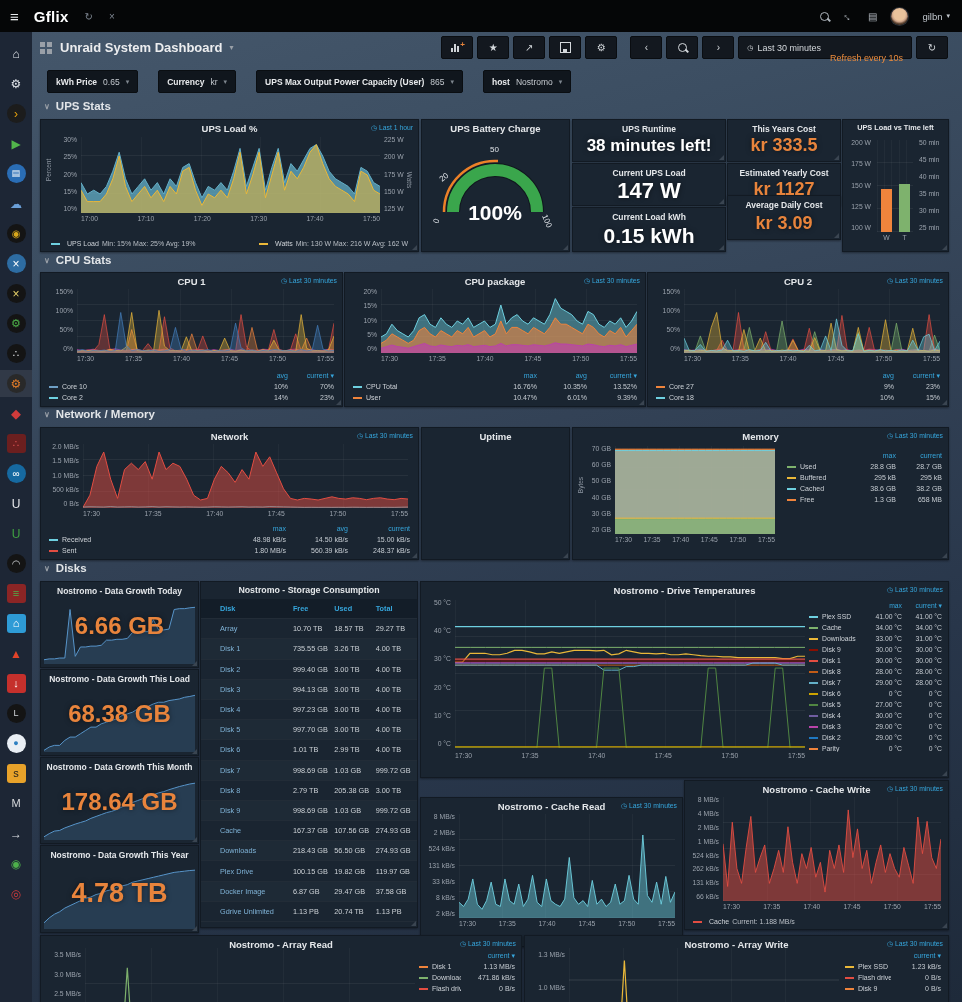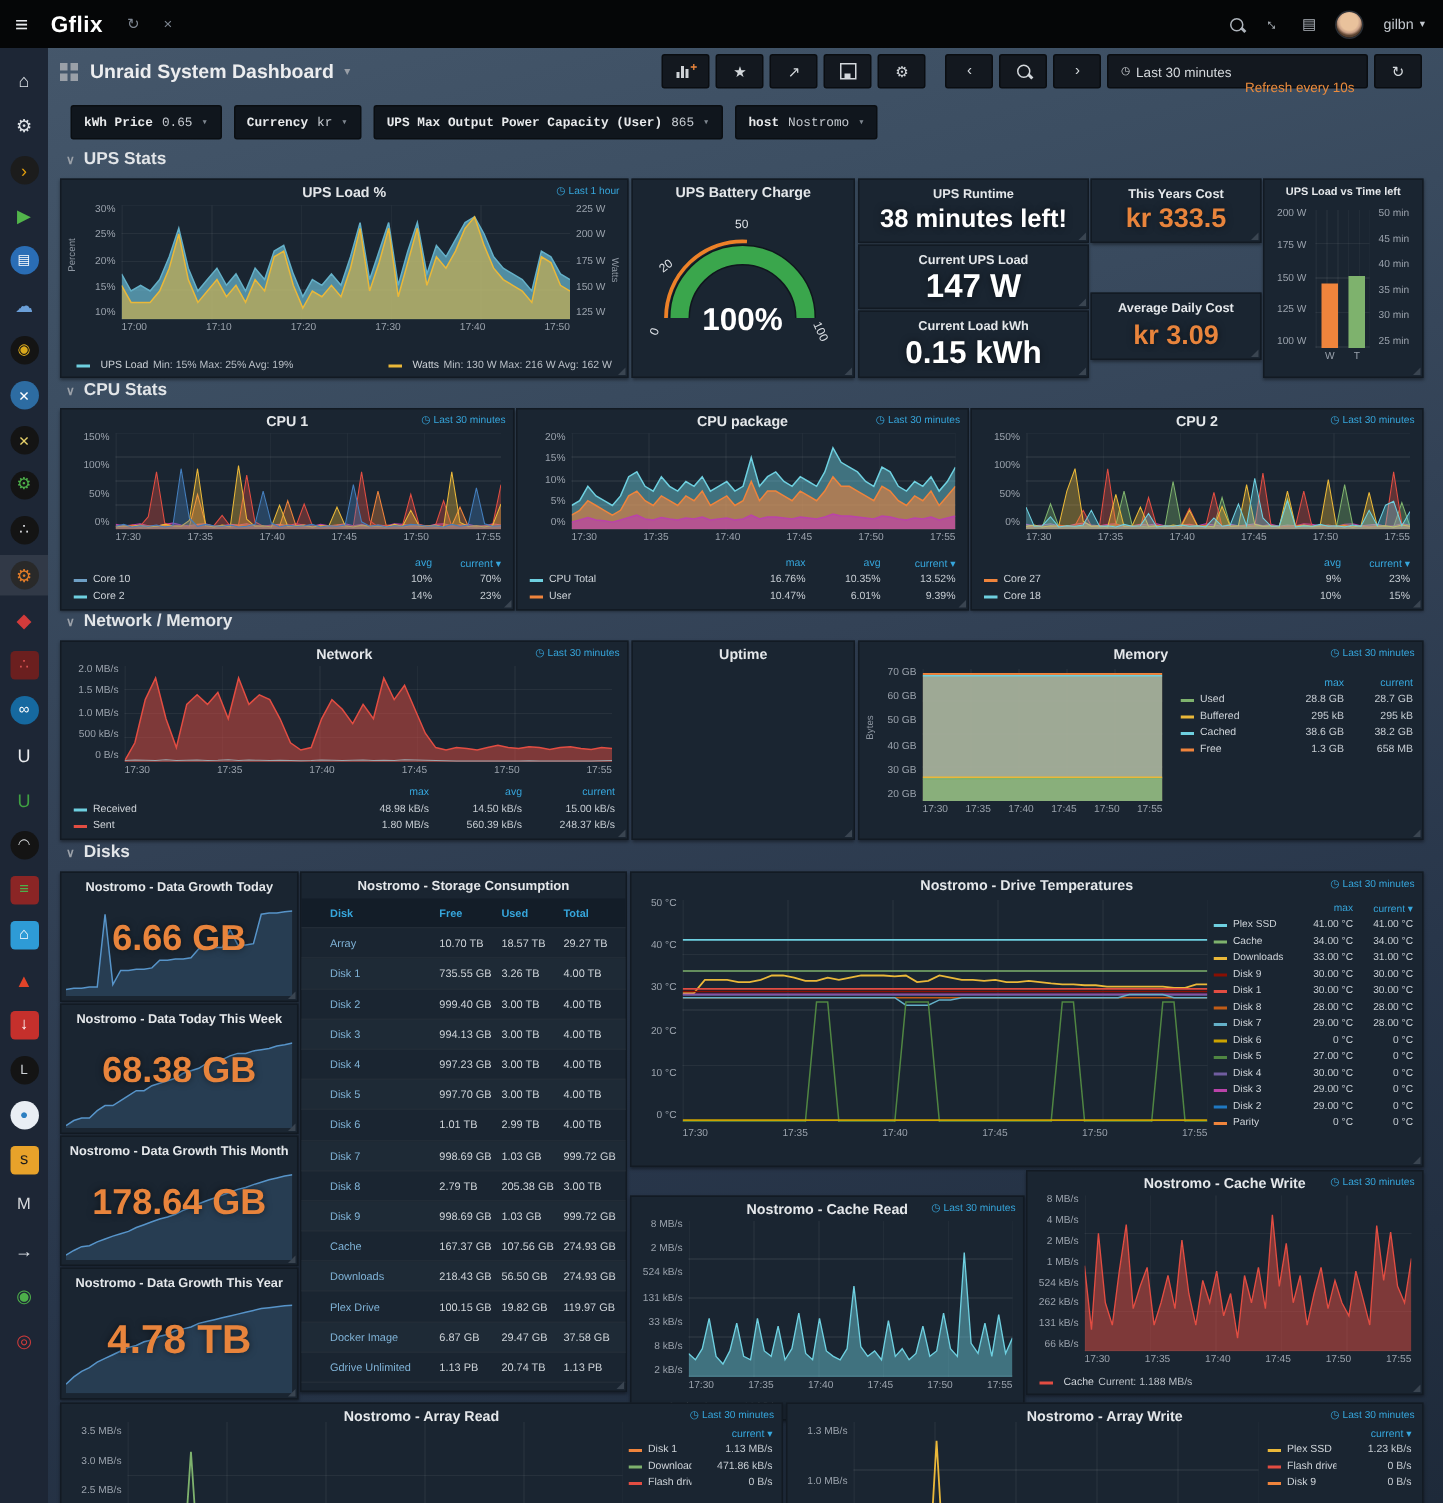--- a/index.html
+++ b/index.html
@@ -33,21 +33,21 @@
   .hbtn .mag::after{background:#d4d8dc;}
   .addgraph{display:flex;align-items:flex-end;gap:1px;position:relative;padding-right:5px;}
   .addgraph i{display:block;width:2px;background:#cfd3d7;}
   .addgraph .plus{position:absolute;right:-1px;top:-4px;color:#e8843c;font-size:8px;font-weight:bold;}
   .save-ico{width:9px;height:9px;border:1.5px solid #d4d8dc;position:relative;display:inline-block;}
   .save-ico::after{content:"";position:absolute;left:2px;bottom:0;width:4px;height:3px;background:#d4d8dc;}
   .timebtn{padding:0 8px;font-size:9px;}
   .timebtn .rf{color:#eb8b3c;margin-left:5px;margin-top:20px;}
   .gap{width:5px;}
   
-  .vars{position:absolute;left:47px;top:70px;display:flex;gap:8px;font-family:Liberation Mono, monospace;}
+  .vars{position:absolute;left:47px;top:70px;display:flex;gap:20px;}
   .vchip{height:21px;background:#10161d;border:1px solid #0a0e12;border-radius:2px;display:flex;align-items:center;padding:0 8px;gap:6px;font-size:8.5px;cursor:pointer;}
   .vlabel{font-weight:bold;color:#e8eaec;}
   .vval{color:#c4c9cf;}
   .vcaret{font-size:7px;color:#7e868f;}
   
   .sechdr{position:absolute;display:flex;align-items:center;gap:6px;font-size:11.5px;font-weight:bold;color:#e2e5e8;cursor:pointer;}
   .secchev{font-size:8px;color:#9aa0a8;}
   .panel{position:absolute;background:#1a2531;border:1px solid #121a23;box-shadow:0 1px 2px rgba(0,0,0,.4);}
   .panel::after{content:"";position:absolute;right:1px;bottom:1px;width:0;height:0;border-style:solid;border-width:0 0 5px 5px;border-color:transparent transparent #3a4551 transparent;}
   .ptitle{position:absolute;top:3px;left:0;right:0;text-align:center;font-size:9.5px;font-weight:bold;color:#e4e7ea;cursor:pointer;white-space:nowrap;}
@@ -358,20 +358,24 @@
   </div>
   <div class="panel" style="left:572px;top:207px;width:152px;height:43px">
     <div class="stat-title">Current Load kWh</div>
     <div class="stat-val" style="font-size:21px;top:16px">0.15 kWh</div>
   </div>
 
   <div class="panel" style="left:727px;top:119px;width:112px;height:41px">
     <div class="stat-title">This Years Cost</div>
     <div class="stat-val orange" style="font-size:18px;top:15px">kr 333.5</div>
   </div>
+  <div class="panel" style="left:727px;top:163px;width:112px;height:41px">
+    <div class="stat-title">Estimated Yearly Cost</div>
+    <div class="stat-val orange" style="font-size:18px;top:15px">kr 1127</div>
+  </div>
   <div class="panel" style="left:727px;top:195px;width:112px;height:43px">
     <div class="stat-title">Average Daily Cost</div>
     <div class="stat-val orange" style="font-size:18px;top:17px">kr 3.09</div>
   </div>
 
   <div class="panel" style="left:842px;top:119px;width:105px;height:131px">
     <div class="ptitle" style="font-size:7.3px">UPS Load vs Time left</div>
     <div class="yticks" style="left:2px;top:20px;width:26px;height:92px">
         <span>200 W</span>
         <span>175 W</span>
@@ -677,21 +681,21 @@
     <div class="stat-title">Nostromo - Data Growth Today</div>
     <div class="chart spark">
         <svg viewBox="0 0 100 100" preserveAspectRatio="none">
           <path d="M0.00,93.24 L3.45,91.89 L6.90,91.89 L10.34,90.54 L13.79,90.54 L17.24,13.51 L20.69,87.84 L24.14,72.97 L27.59,72.97 L31.03,71.62 L34.48,71.62 L37.93,70.27 L41.38,62.16 L44.83,62.16 L48.28,60.81 L51.72,60.81 L55.17,59.46 L58.62,50.00 L62.07,50.00 L65.52,48.65 L68.97,48.65 L72.41,29.73 L75.86,45.95 L79.31,45.95 L82.76,44.59 L86.21,13.51 L89.66,12.16 L93.10,12.16 L96.55,10.81 L100.00,10.00 L100,100 L0,100 Z" fill="#5794c9" fill-opacity="0.22"></path>
           <path d="M0.00,93.24 L3.45,91.89 L6.90,91.89 L10.34,90.54 L13.79,90.54 L17.24,13.51 L20.69,87.84 L24.14,72.97 L27.59,72.97 L31.03,71.62 L34.48,71.62 L37.93,70.27 L41.38,62.16 L44.83,62.16 L48.28,60.81 L51.72,60.81 L55.17,59.46 L58.62,50.00 L62.07,50.00 L65.52,48.65 L68.97,48.65 L72.41,29.73 L75.86,45.95 L79.31,45.95 L82.76,44.59 L86.21,13.51 L89.66,12.16 L93.10,12.16 L96.55,10.81 L100.00,10.00 " fill="none" stroke="#5794c9" stroke-width="1" vector-effect="non-scaling-stroke"></path>
         </svg>
       </div>
     <div class="stat-val orange growth-val">6.66 GB</div>
   </div>
   <div class="panel" style="left:40px;top:669px;width:157px;height:85px">
-    <div class="stat-title">Nostromo - Data Today This Week</div>
+    <div class="stat-title">Nostromo - Data Growth This Load</div>
     <div class="chart spark">
         <svg viewBox="0 0 100 100" preserveAspectRatio="none">
           <path d="M0.00,97.37 L3.45,92.11 L6.90,89.47 L10.34,89.47 L13.79,81.58 L17.24,76.32 L20.69,76.32 L24.14,71.05 L27.59,65.79 L31.03,60.53 L34.48,60.53 L37.93,55.26 L41.38,52.63 L44.83,50.00 L48.28,47.37 L51.72,42.11 L55.17,39.47 L58.62,36.84 L62.07,31.58 L65.52,28.95 L68.97,27.63 L72.41,23.68 L75.86,21.05 L79.31,21.05 L82.76,18.42 L86.21,17.11 L89.66,15.79 L93.10,13.16 L96.55,11.84 L100.00,10.00 L100,100 L0,100 Z" fill="#5794c9" fill-opacity="0.22"></path>
           <path d="M0.00,97.37 L3.45,92.11 L6.90,89.47 L10.34,89.47 L13.79,81.58 L17.24,76.32 L20.69,76.32 L24.14,71.05 L27.59,65.79 L31.03,60.53 L34.48,60.53 L37.93,55.26 L41.38,52.63 L44.83,50.00 L48.28,47.37 L51.72,42.11 L55.17,39.47 L58.62,36.84 L62.07,31.58 L65.52,28.95 L68.97,27.63 L72.41,23.68 L75.86,21.05 L79.31,21.05 L82.76,18.42 L86.21,17.11 L89.66,15.79 L93.10,13.16 L96.55,11.84 L100.00,10.00 " fill="none" stroke="#5794c9" stroke-width="1" vector-effect="non-scaling-stroke"></path>
         </svg>
       </div>
     <div class="stat-val orange growth-val">68.38 GB</div>
   </div>
   <div class="panel" style="left:40px;top:757px;width:157px;height:85px">
     <div class="stat-title">Nostromo - Data Growth This Month</div>

